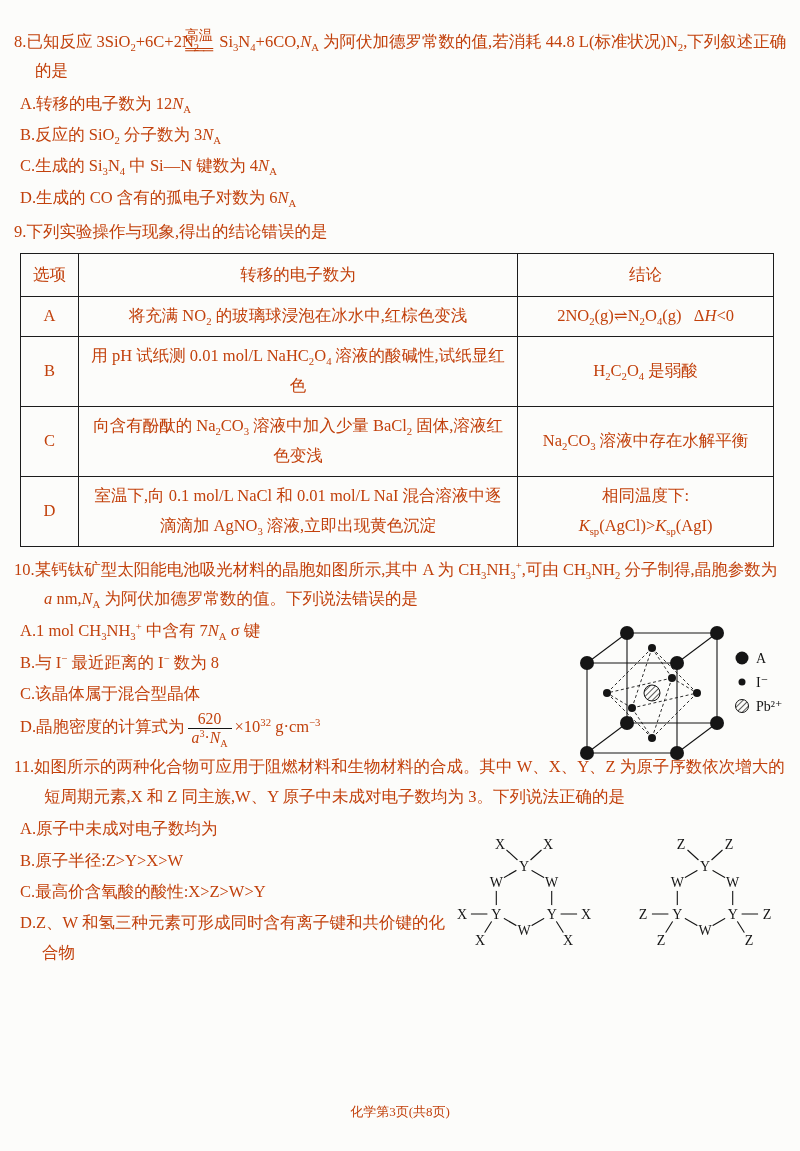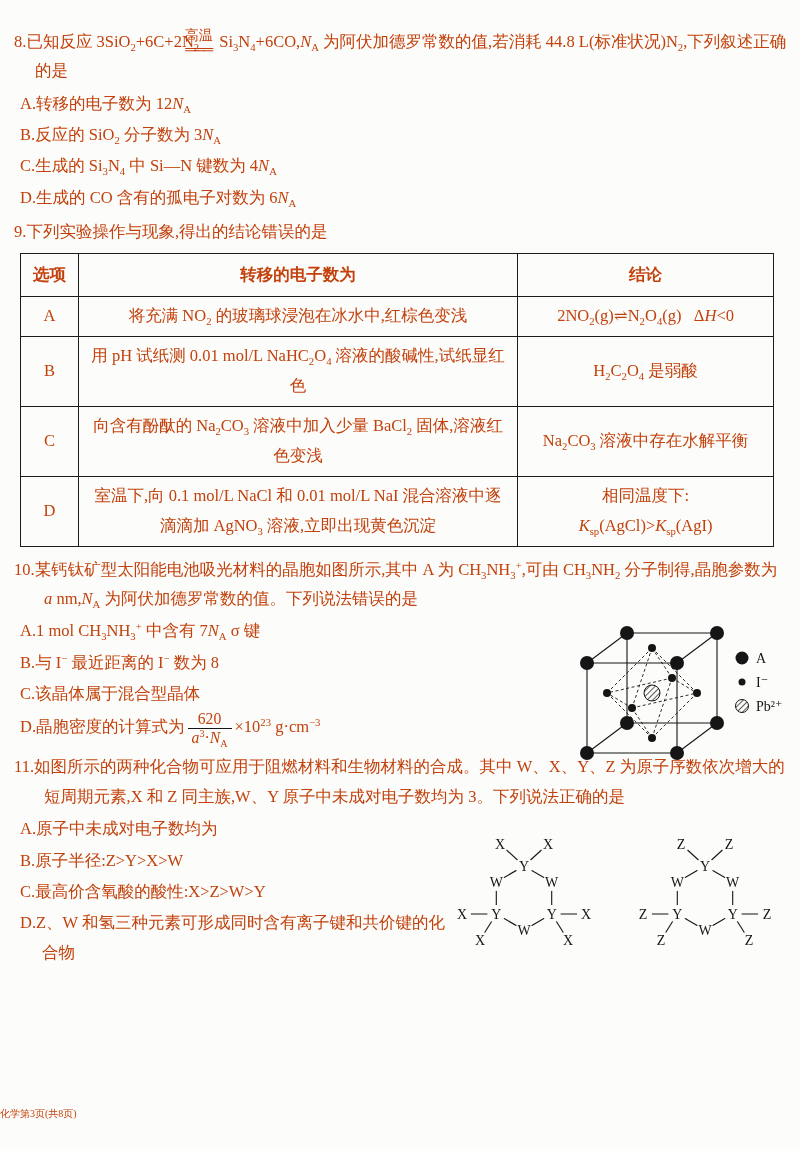--- a/index.html
+++ b/index.html
@@ -22,31 +22,31 @@
   .cond-eq{display:inline-block;text-align:center;vertical-align:-7px;margin:0 3px;line-height:1}
   .cond-eq .cond{display:block;font-size:14px;line-height:1.05}
   .cond-eq .eq{display:block;font-size:14px;line-height:.85;letter-spacing:-1px}
   
   .frac{display:inline-block;text-align:center;vertical-align:middle;margin:0 3px;line-height:1.15;font-size:.95em}
   .frac .num{display:block;padding:0 4px}
   .frac .den{display:block;border-top:1px solid #151515;padding:0 4px}
   
   .exp-table{border-collapse:collapse;width:754px;margin:6px 0 8px 6px;line-height:1.85}
   .exp-table th,.exp-table td{border:1.3px solid #1c1c1c;padding:4px 10px;font-weight:normal;text-align:center;vertical-align:middle}
-  .exp-table th{text-align:center;padding:6px 10px;font-weight:bold}
+  .exp-table th{text-align:center;padding:6px 10px;font-weight:normal}
   .cell-opt{text-align:center !important;width:58px}
   .col-opt{width:58px}.col-op{width:440px}.col-con{width:256px}
   
   .q-body{position:relative}
   .q10-options{width:560px}
   .crystal{position:absolute;right:0;top:2px}
   .q11-options{width:432px}
   .structures{position:absolute;right:0;top:6px;display:flex;gap:16px}
   .crystal text,.mol text{font-family:"Liberation Serif","DejaVu Serif",serif;font-size:14px;fill:#151515}
-  .footer{position:absolute;left:0;right:0;bottom:28px;font-size:10px}
+  .footer{position:absolute;left:0;right:0;bottom:28px;text-align:center;font-size:13px}
   section{margin-bottom:5px}
 </style>
 </head>
 <body>
 
 <div class="page">
 
   <section>
     <p class="stem hang2">8.已知反应 3SiO<sub>2</sub>+6C+2N<sub>2</sub><span class="cond-eq"><span class="cond">高温</span><span class="eq">═══</span></span>Si<sub>3</sub>N<sub>4</sub>+6CO,<i>N</i><sub>A</sub> 为阿伏加德罗常数的值,若消耗 44.8 L(标准状况)N<sub>2</sub>,下列叙述正确的是</p>
     <p class="opt">A.转移的电子数为 12<i>N</i><sub>A</sub></p>
@@ -90,21 +90,21 @@
     </table>
   </section>
 
   <section>
     <p class="stem hang3">10.某钙钛矿型太阳能电池吸光材料的晶胞如图所示,其中 A 为 CH<sub>3</sub>NH<sub>3</sub><sup>+</sup>,可由 CH<sub>3</sub>NH<sub>2</sub> 分子制得,晶胞参数为 <i>a</i> nm,<i>N</i><sub>A</sub> 为阿伏加德罗常数的值。下列说法错误的是</p>
     <div class="q-body">
       <div class="q10-options">
         <p class="opt">A.1 mol CH<sub>3</sub>NH<sub>3</sub><sup>+</sup> 中含有 7<i>N</i><sub>A</sub> σ 键</p>
         <p class="opt">B.与 I<sup>−</sup> 最近距离的 I<sup>−</sup> 数为 8</p>
         <p class="opt">C.该晶体属于混合型晶体</p>
-        <p class="opt">D.晶胞密度的计算式为<span class="frac"><span class="num">620</span><span class="den"><i>a</i><sup>3</sup>·<i>N</i><sub>A</sub></span></span>×10<sup>23</sup> g·cm<sup>−3</sup></p>
+        <p class="opt">D.晶胞密度的计算式为<span class="frac"><span class="num">620</span><span class="den"><i>a</i><sup>3</sup>·<i>N</i><sub>A</sub></span></span>×10<sup>32</sup> g·cm<sup>−3</sup></p>
       </div>
 
       <svg class="crystal" width="218" height="152" viewBox="0 0 218 152">
         <defs>
           <pattern id="hatch" width="4" height="4" patternUnits="userSpaceOnUse" patternTransform="rotate(45)">
             <line x1="0" y1="0" x2="0" y2="4" stroke="#151515" stroke-width="1.4"></line>
           </pattern>
         </defs>
         <g stroke="#151515" stroke-width="1.1" fill="none">
           <path d="M57,15 H147 V105 H57 Z"></path>

